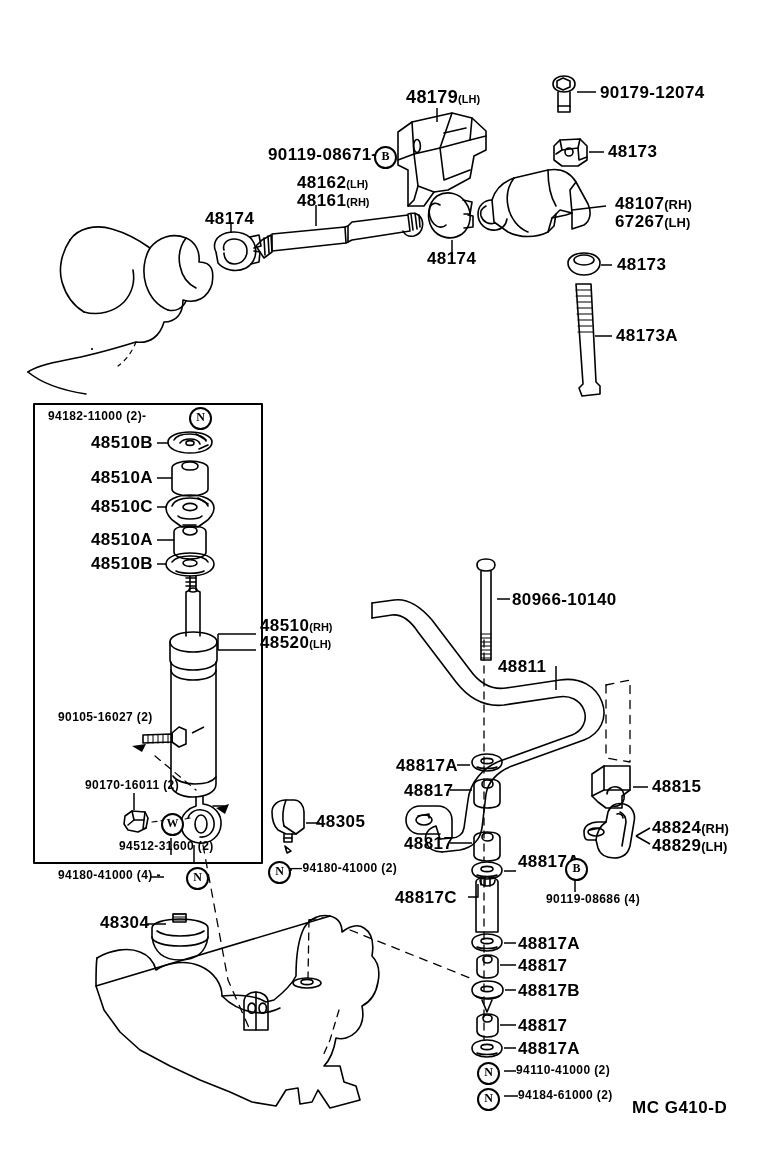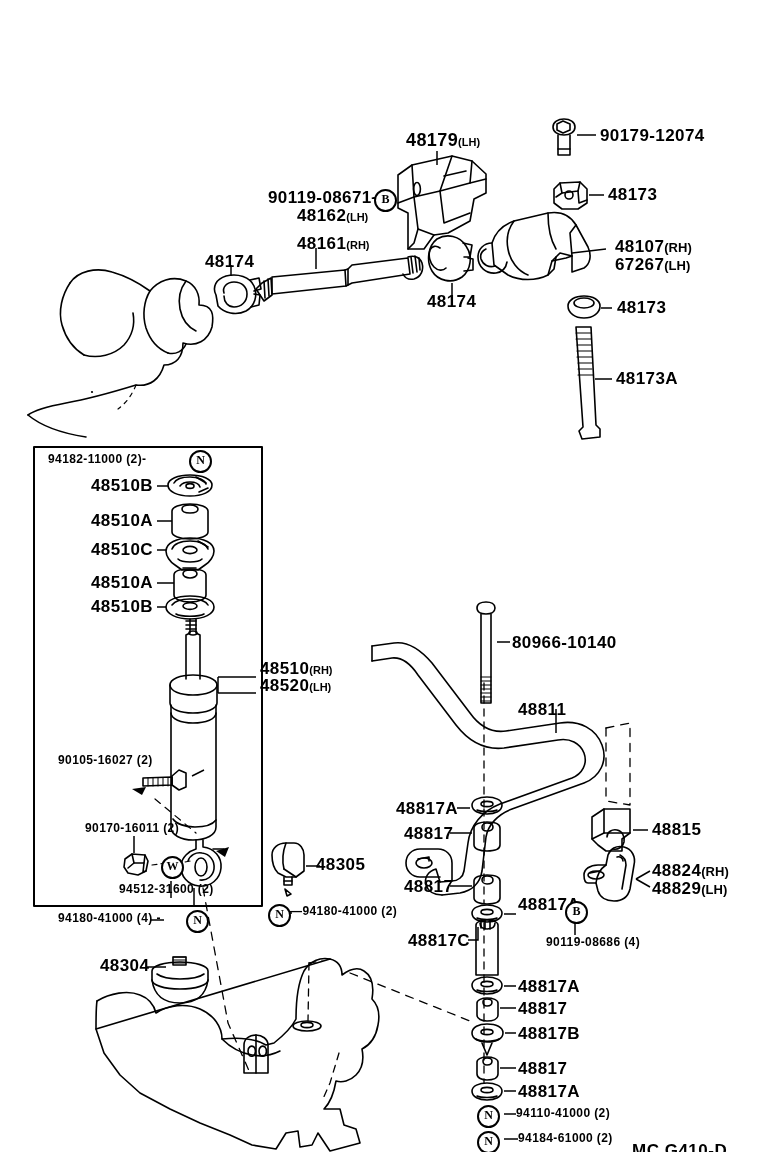--- a/index.html
+++ b/index.html
@@ -1,18 +1,18 @@
 <!DOCTYPE html>
 <html><head>
 <meta charset="utf-8">
 <style>
   html,body{margin:0;padding:0;background:#ffffff;}
   body{width:776px;height:1152px;position:relative;overflow:hidden;
        font-family:"Liberation Sans","DejaVu Sans",sans-serif;color:#000;}
-  #stage{position:relative;width:776px;height:920px;background:#fff;margin-top:43px;}
+  #stage{position:relative;width:776px;height:920px;background:#fff;}
   svg.art{position:absolute;left:0;top:0;width:776px;height:1152px;}
   .lbl{position:absolute;white-space:nowrap;font-weight:bold;letter-spacing:.4px;
        font-family:"Liberation Sans","DejaVu Sans",sans-serif;color:#000;line-height:1;}
   .l18{font-size:18px;}
   .l17{font-size:17px;}
   .l16{font-size:12px;}
   .sfx{font-size:11px;font-weight:bold;letter-spacing:0;vertical-align:baseline;}
   .sfx13{font-size:13px;font-weight:bold;letter-spacing:0;}
   .footer{position:absolute;font-size:17px;font-weight:bold;letter-spacing:.5px;}
   .circmark{position:absolute;width:19px;height:19px;border:2px solid #000;border-radius:50%;
@@ -472,21 +472,21 @@
 
   <div class="lbl l18" style="left:406px;top:88px;">
     <span>48179</span><span class="sfx">(LH)</span>
   </div>
 
   <div class="lbl l17" style="left:268px;top:146px;">
     <span>90119-08671</span><span>—</span>
   </div>
   <div class="circmark" style="left:374px;top:146px;">B</div>
 
-  <div class="lbl l17" style="left:297px;top:164px;">
+  <div class="lbl l17" style="left:297px;top:174px;">
     <span>48162</span><span class="sfx">(LH)</span>
   </div>
   <div class="lbl l17" style="left:297px;top:192px;">
     <span>48161</span><span class="sfx">(RH)</span>
   </div>
 
   <div class="lbl l17" style="left:205px;top:210px;">48174</div>
   <div class="lbl l17" style="left:427px;top:250px;">48174</div>
 
   <div class="lbl l17" style="left:600px;top:84px;">90179-12074</div>
@@ -536,28 +536,28 @@
 
   <div class="lbl l17" style="left:316px;top:813px;">48305</div>
 
   <div class="circmark" style="left:268px;top:861px;">N</div>
   <div class="lbl l16" style="left:290px;top:862px;">
     <span>—</span><span>94180-41000 (2)</span>
   </div>
 
   <div class="lbl l17" style="left:512px;top:591px;">80966-10140</div>
 
-  <div class="lbl l17" style="left:518px;top:658px;">48811</div>
+  <div class="lbl l17" style="left:498px;top:658px;">48811</div>
 
   <div class="lbl l17" style="left:396px;top:757px;">48817A</div>
   <div class="lbl l17" style="left:404px;top:782px;">48817</div>
   <div class="lbl l17" style="left:404px;top:835px;">48817</div>
   <div class="lbl l17" style="left:518px;top:853px;">48817A</div>
 
-  <div class="lbl l17" style="left:408px;top:889px;text-align:center;">48817C</div>
+  <div class="lbl l17" style="left:395px;top:889px;text-align:center;">48817C</div>
 
   <div class="lbl l17" style="left:518px;top:935px;">48817A</div>
   <div class="lbl l17" style="left:518px;top:957px;">48817</div>
   <div class="lbl l17" style="left:518px;top:982px;">48817B</div>
   <div class="lbl l17" style="left:518px;top:1017px;">48817</div>
   <div class="lbl l17" style="left:518px;top:1040px;">48817A</div>
 
   <div class="lbl l17" style="left:652px;top:778px;">48815</div>
   <div class="lbl l17" style="left:652px;top:819px;">
     <span>48824</span><span class="sfx13">(RH)</span>

